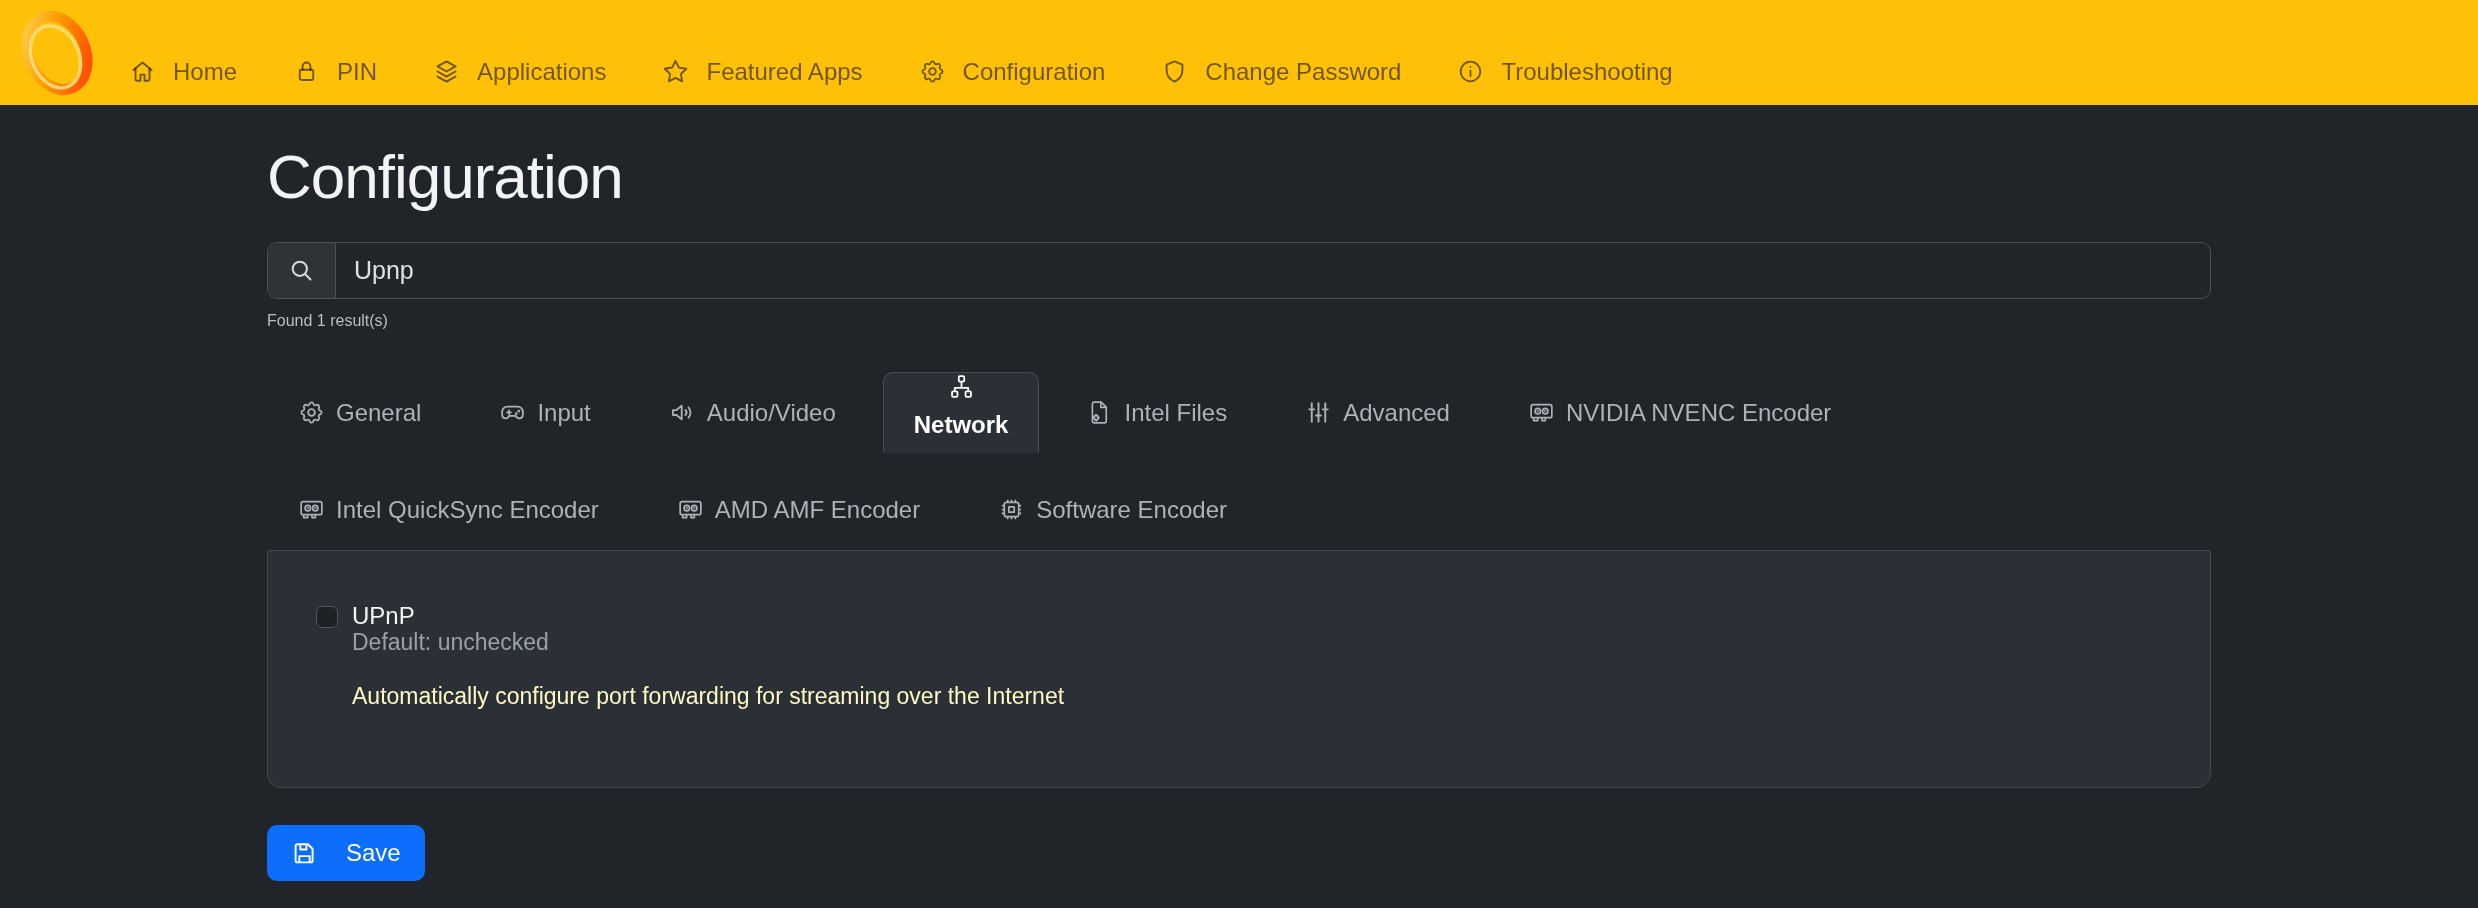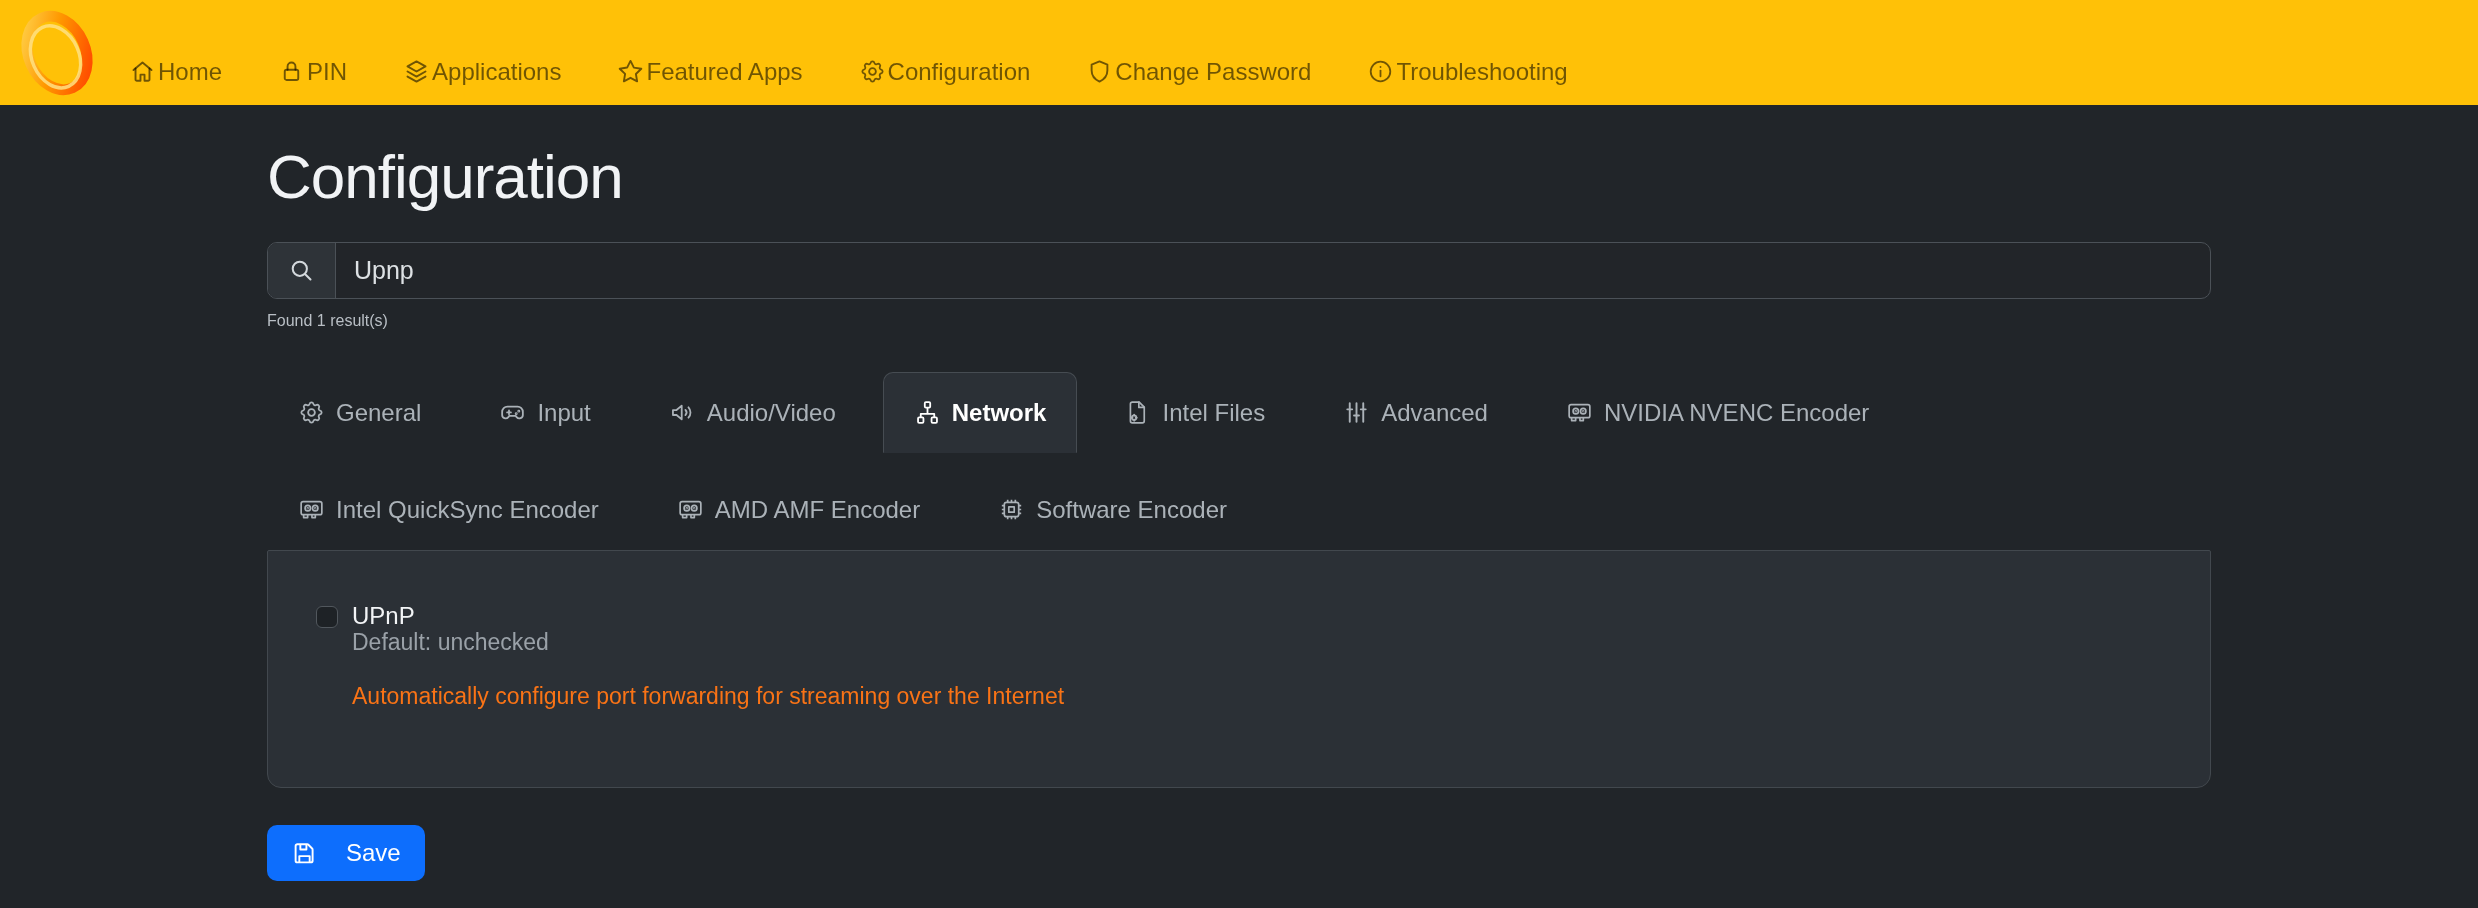--- a/index.html
+++ b/index.html
@@ -14,21 +14,21 @@
   
   .navbar {
     height:105px; background:#ffc107;
     display:flex; align-items:center;
     padding:0 24px 0 13px;
   }
   .brand { display:block; text-decoration:none; }
   .brand svg { width:88px; height:94px; }
   .nav { display:flex; list-style:none; margin:0; padding:0; }
   .nav-link {
-    display:flex; align-items:center; gap:2px;
+    display:flex; align-items:center; gap:17px;
     height:105px; padding:0 28px;
     font-size:24px; color:rgba(0,0,0,.56); text-decoration:none;margin-top:38px;
   }
   .nav-link .icn svg { width:27px; height:27px; }
   .caret { margin-left:4px; }
   .caret svg { width:16px; height:16px; }
 
   
   .container { width:1944px; margin:0 auto; }
   h1.page-title {
@@ -63,40 +63,40 @@
   .tab {
     display:flex; align-items:center; gap:11px;
     height:81px; padding:0 30px;
     background:transparent; border:1px solid transparent;
     font-size:24px; font-weight:500; color:#abb2b8;
     font-family:inherit; cursor:pointer;
   }
   .tab .icn svg { width:27px; height:27px; }
   .tab.active {
     background:#2b3036; border-color:#464c52; border-bottom-color:transparent;
-    border-radius:10px 10px 0 0; color:#ffffff; font-weight:700;
+    border-radius:10px 10px 0 0; color:#ffffff; font-weight:700;flex-direction:column;
   }
 
   
   .panel {
     background:#2b3036; border:1px solid #42484e;
     border-radius:2px 2px 14px 14px;
     height:238px; padding:52px 60px 0 48px;
   }
   .form-check { display:flex; align-items:flex-start; }
   .checkbox {
     appearance:none; -webkit-appearance:none;
     width:22px; height:22px; flex:none;
     background:#1e2226; border:1px solid #51575d; border-radius:6px;
     margin:3px 0 0 0; cursor:pointer;
   }
   .check-col { margin-left:14px; }
   .check-label { font-size:24px; color:#f2f4f6; line-height:1.1; }
   .default-text { font-size:23px; color:#9aa1a8; }
-  .description { font-size:23px; color:#f97316; margin:27px 0 0 0; }
+  .description { font-size:23px; color:#fef9c3; margin:27px 0 0 0; }
 
   
   .save-btn {
     margin-top:37px;
     display:inline-flex; align-items:center; gap:28px;
     height:56px; padding:0 24px;
     background:#0d6efd; color:#ffffff;
     border:none; border-radius:10px;
     font-size:24px; font-family:inherit; cursor:pointer;
   }

